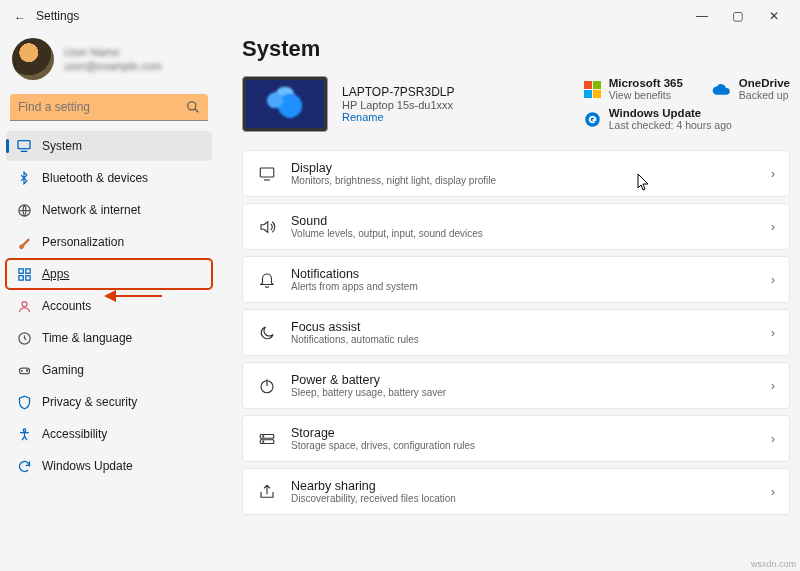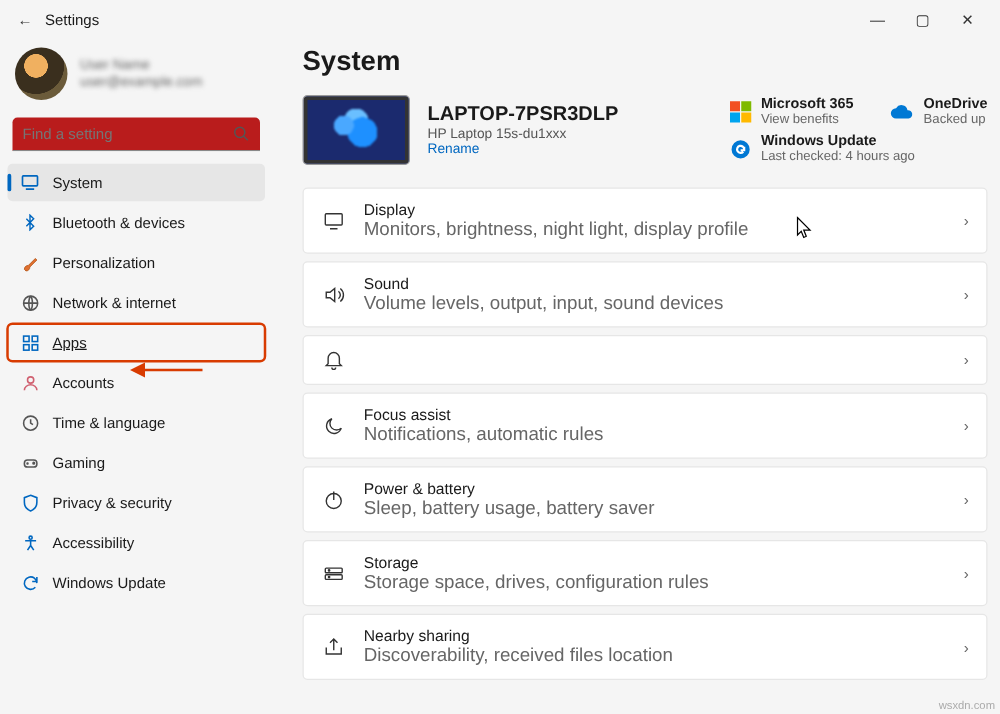--- a/index.html
+++ b/index.html
@@ -7,46 +7,46 @@
 .titlebar { height: 32px; display: flex; align-items: center; padding: 0 8px; background: #f5f5f5; }
 .titlebar .back { width: 24px; text-align: center; color: #333; }
 .titlebar .title { font-size: 12px; margin-left: 4px; }
 .win-controls { margin-left: auto; display: flex; }
 .win-controls div { width: 36px; text-align: center; font-size: 12px; color: #333; }
 .app { display: flex; height: calc(100% - 32px); }
 .sidebar { width: 218px; padding: 0 6px; }
 .user { display: flex; align-items: center; gap: 10px; padding: 6px 6px 14px 6px; }
 .avatar { width: 42px; height: 42px; border-radius: 50%; background: radial-gradient(circle at 40% 35%, #f0b060 0 25%, #3a2f1e 26% 60%, #6b5b3a 61% 100%); }
 .user-text { filter: blur(2px); color: #666; font-size: 11px; line-height: 14px; }
-.search { margin: 0 4px 10px 4px; display: flex; align-items: center; border-bottom: 1px solid #888; background: #b91c1c; padding: 6px 8px; border-radius: 4px 4px 0 0; }
+.search { margin: 0 4px 10px 4px; display: flex; align-items: center; border-bottom: 1px solid #888; background: #fdba74; padding: 6px 8px; border-radius: 4px 4px 0 0; }
 .search input { border: none; outline: none; flex: 1; font-size: 12px; background: transparent; }
 .nav { display: flex; flex-direction: column; gap: 2px; }
 .nav-item { display: flex; align-items: center; gap: 10px; padding: 7px 10px; border-radius: 4px; cursor: pointer; position: relative; }
 .nav-item.selected { background: #e6e6e6; }
 .nav-item.selected::before { content: ""; position: absolute; left: 0; top: 8px; bottom: 8px; width: 3px; background: #0067c0; border-radius: 2px; }
 .nav-item.hl { outline: 2px solid #d83b01; outline-offset: -1px; text-decoration: underline; }
 .nav-icon { width: 16px; height: 16px; display: inline-flex; align-items: center; justify-content: center; }
 .main { flex: 1; padding: 4px 10px 0 24px; overflow-y: auto; }
 h1 { font-size: 22px; font-weight: 600; margin-bottom: 14px; }
 .top { display: flex; gap: 18px; align-items: center; margin-bottom: 18px; flex-wrap: wrap; }
 .device { display: flex; align-items: center; gap: 14px; }
 .device-img { width: 86px; height: 56px; border-radius: 4px; background: #1b2a6e; display: flex; align-items: center; justify-content: center; border: 1px solid #999; box-shadow: 0 0 0 3px #333 inset; }
 .swirl { width: 50px; height: 36px; background: radial-gradient(circle at 30% 40%, #4aa8ff 0 8px, transparent 8px), radial-gradient(circle at 60% 55%, #1e90ff 0 12px, transparent 12px), radial-gradient(circle at 50% 30%, #6abfff 0 10px, transparent 10px); filter: blur(1px); }
-.device-name { font-size: 16px; font-weight: 700; }
+.device-name { font-size: 12px; font-weight: 400; }
 .device-sub { font-size: 11px; color: #555; }
 .device-rename { font-size: 11px; color: #0067c0; }
 .tiles { display: grid; grid-template-columns: auto auto; gap: 6px 28px; margin-left: auto; }
 .tile { display: flex; align-items: center; gap: 8px; }
 .tile-title { font-size: 11.5px; font-weight: 600; }
 .tile-sub { font-size: 10.5px; color: #666; }
 .cards { display: flex; flex-direction: column; gap: 6px; }
 .card { background: #fff; border: 1px solid #e6e6e6; border-radius: 4px; display: flex; align-items: center; gap: 14px; padding: 10px 14px; cursor: pointer; }
 .card-icon { width: 20px; display: flex; justify-content: center; color: #333; }
 .card-title { font-size: 12.5px; }
-.card-sub { font-size: 15px; color: #666; }
+.card-sub { font-size: 10px; color: #666; }
 .chev { margin-left: auto; color: #666; }
 .annot-arrow { position: absolute; left: 104px; top: 284px; color: #d83b01; font-size: 22px; pointer-events: none; }
 .watermark { position: absolute; right: 4px; bottom: 2px; font-size: 9px; color: #aaa; }
 .cursor { position: absolute; right: 149px; top: 173px; font-size: 14px; color: #000; pointer-events: none; }
 .ms-logo { display: grid; grid-template-columns: 8px 8px; grid-template-rows: 8px 8px; gap: 1px; }
 .ms-logo span:nth-child(1){background:#f25022}.ms-logo span:nth-child(2){background:#7fba00}.ms-logo span:nth-child(3){background:#00a4ef}.ms-logo span:nth-child(4){background:#ffb900}
 svg { display: block; }
 </style>
 </head>
 <body>
@@ -92,34 +92,34 @@
       <div class="nav-item">
           <span class="nav-icon">
             <svg width="14" height="14" viewBox="0 0 24 24" fill="none" stroke="#0067c0" stroke-width="2">
               <path d="M7 7l10 10-5 5V2l5 5L7 17"></path>
             </svg>
           </span>
           <span>Bluetooth &amp; devices</span>
         </div>
       <div class="nav-item">
           <span class="nav-icon">
-            <svg width="15" height="15" viewBox="0 0 24 24" fill="#e07030" stroke="#b05010" stroke-width="1">
-              <path d="M4 20c0-3 2-5 5-5l9-9 2 2-9 9c0 3-2 5-5 5z"></path>
-            </svg>
-          </span>
-          <span>Personalization</span>
-        </div>
-      <div class="nav-item">
-          <span class="nav-icon">
             <svg width="15" height="15" viewBox="0 0 24 24" fill="none" stroke="#555" stroke-width="2">
               <circle cx="12" cy="12" r="9"></circle>
               <path d="M3 12h18M12 3c3 3 3 15 0 18M12 3c-3 3-3 15 0 18"></path>
             </svg>
           </span>
           <span>Network &amp; internet</span>
+        </div>
+      <div class="nav-item">
+          <span class="nav-icon">
+            <svg width="15" height="15" viewBox="0 0 24 24" fill="#e07030" stroke="#b05010" stroke-width="1">
+              <path d="M4 20c0-3 2-5 5-5l9-9 2 2-9 9c0 3-2 5-5 5z"></path>
+            </svg>
+          </span>
+          <span>Personalization</span>
         </div>
       <div class="nav-item hl">
           <span class="nav-icon">
             <svg width="15" height="15" viewBox="0 0 24 24" fill="none" stroke="#0067c0" stroke-width="2">
               <rect x="3" y="3" width="7" height="7"></rect>
               <rect x="14" y="3" width="7" height="7"></rect>
               <rect x="3" y="14" width="7" height="7"></rect>
               <rect x="14" y="14" width="7" height="7"></rect>
             </svg>
           </span>
@@ -259,20 +259,24 @@
             <div class="card-sub">Volume levels, output, input, sound devices</div>
           </div>
           <span class="chev">›</span>
         </div>
       <div class="card">
           <span class="card-icon">
             <svg width="18" height="18" viewBox="0 0 24 24" fill="none" stroke="#333" stroke-width="1.5">
               <path d="M6 16V10a6 6 0 1112 0v6l2 2H4l2-2zM10 20a2 2 0 004 0"></path>
             </svg>
           </span>
+          <div>
+            <div class="card-title">Notifications</div>
+            <div class="card-sub">Alerts from apps and system</div>
+          </div>
           <span class="chev">›</span>
         </div>
       <div class="card">
           <span class="card-icon">
             <svg width="18" height="18" viewBox="0 0 24 24" fill="none" stroke="#333" stroke-width="1.5">
               <path d="M20 14A8 8 0 1110 4a6 6 0 0010 10z"></path>
             </svg>
           </span>
           <div>
             <div class="card-title">Focus assist</div>

